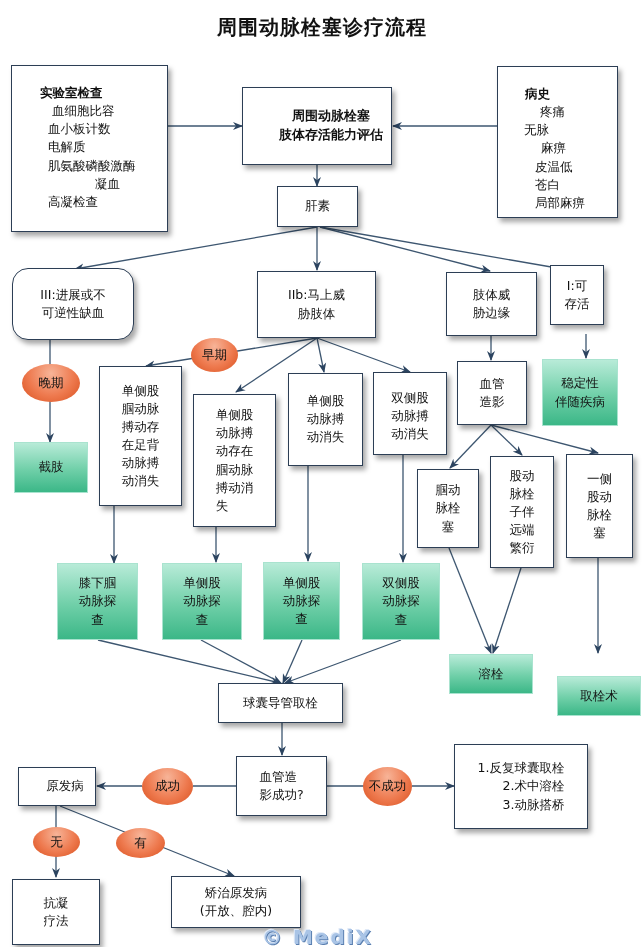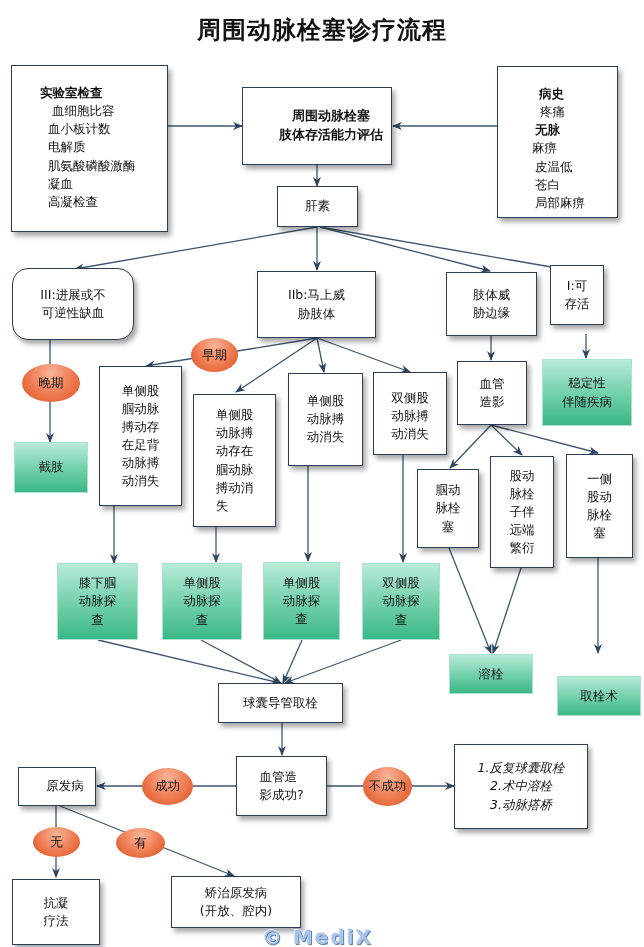--- a/index.html
+++ b/index.html
@@ -1,19 +1,19 @@
 <!DOCTYPE html>
 <html><head>
 <meta charset="utf-8">
 <style>
   html, body { margin: 0; padding: 0; background: #ffffff; }
   body { width: 644px; height: 947px; position: relative; overflow: hidden;
          font-family: "DejaVu Sans", "Liberation Sans", sans-serif; color: #111; }
   .title { position: absolute; left: 0; top: 14px; width: 644px; text-align: center;
-           font-size: 24px; font-weight: bold; letter-spacing: 1px; }
+           font-size: 20px; font-weight: bold; letter-spacing: 1px; }
   .box { position: absolute; box-sizing: border-box; background: #fff;
          border: 1.5px solid #2c3e55; box-shadow: 3px 4px 5px rgba(0,0,0,0.35);
          display: flex; align-items: center; justify-content: center; text-align: center;
          font-size: 12.5px; line-height: 1.45; }
   .box.green { border: 1px solid #a9e3cf; box-shadow: none;
                background: linear-gradient(to bottom, #b8ebd8 0%, #6fcfa8 55%, #3bb787 100%); }
   .box .inner { white-space: pre-line; }
   .bold { font-weight: bold; font-size: 13px; padding-left: 28px; }
   .list { display: block; text-align: left; padding: 18px 0 0 26px; font-size: 12.5px; line-height: 1.45; }
   .list .head { font-weight: bold; }
@@ -74,36 +74,36 @@
   </g>
 </svg>
 
 <div class="box" style="left:11px;top:65px;width:157px;height:167px;display:block;">
   <div class="list">
     <div class="head" style="margin-left:2px;">实验室检查</div>
     <div style="margin-left:14px;">血细胞比容</div>
     <div style="margin-left:10px;">血小板计数</div>
     <div style="margin-left:10px;">电解质</div>
     <div style="margin-left:10px;">肌氨酸磷酸激酶</div>
-    <div style="margin-left:10px;">凝血</div>
+    <div style="margin-left:10px;text-align:center;">凝血</div>
     <div style="margin-left:10px;">高凝检查</div>
   </div>
 </div>
 
 <div class="box bold" style="left:242px;top:87px;width:150px;height:78px;">
   <span class="inner">周围动脉栓塞
 肢体存活能力评估</span>
 </div>
 
 <div class="box" style="left:497px;top:66px;width:121px;height:152px;display:block;">
   <div class="list" style="padding-top:18px;">
-    <div class="head" style="margin-left:15px;">病史</div>
+    <div class="head" style="margin-left:1px;">病史</div>
     <div style="margin-left:16px;">疼痛</div>
-    <div style="margin-left:11px;font-weight:bold;">无脉</div>
-    <div style="margin-left:8px;">麻痹</div>
+    <div style="">无脉</div>
+    <div style="margin-left:17px;">麻痹</div>
     <div style="margin-left:11px;">皮温低</div>
     <div style="margin-left:11px;">苍白</div>
     <div style="margin-left:11px;">局部麻痹</div>
   </div>
 </div>
 
 <div class="box" style="left:277px;top:186px;width:81px;height:41px;">
   <span class="inner">肝素</span>
 </div>
 
@@ -121,21 +121,21 @@
 </div>
 <div class="box" style="left:550px;top:265px;width:54px;height:60px;">
   <span class="inner">I:可
 存活</span>
 </div>
 
 <div class="box" style="left:457px;top:361px;width:70px;height:64px;">
   <span class="inner">血管
 造影</span>
 </div>
-<div class="box green" style="left:542px;top:359px;width:90px;height:67px;">
+<div class="box green" style="left:542px;top:359px;width:76px;height:67px;">
   <span class="inner">稳定性
 伴随疾病</span>
 </div>
 
 <div class="ellipse" style="left:22px;top:364px;width:58px;height:38px;text-align:center;">
   <span>晚期</span>
 </div>
 <div class="box green" style="left:14px;top:442px;width:74px;height:51px;">
   <span class="inner">截肢</span>
 </div>
@@ -230,21 +230,21 @@
   <span>成功</span>
 </div>
 <div class="ellipse" style="left:363px;top:767px;width:49px;height:39px;">
   <span>不成功</span>
 </div>
 
 <div class="box" style="left:18px;top:767px;width:78px;height:39px;padding-left:16px;">
   <span class="inner">原发病</span>
 </div>
 <div class="box" style="left:454px;top:744px;width:134px;height:85px;">
-  <span class="inner" style="text-align:center;font-style:italic;">1.反复球囊取栓
+  <span class="inner" style="text-align:right;">1.反复球囊取栓
 2.术中溶栓
 3.动脉搭桥</span>
 </div>
 
 <div class="ellipse" style="left:33px;top:827px;width:47px;height:30px;">
   <span>无</span>
 </div>
 <div class="ellipse" style="left:116px;top:828px;width:49px;height:30px;">
   <span>有</span>
 </div>

